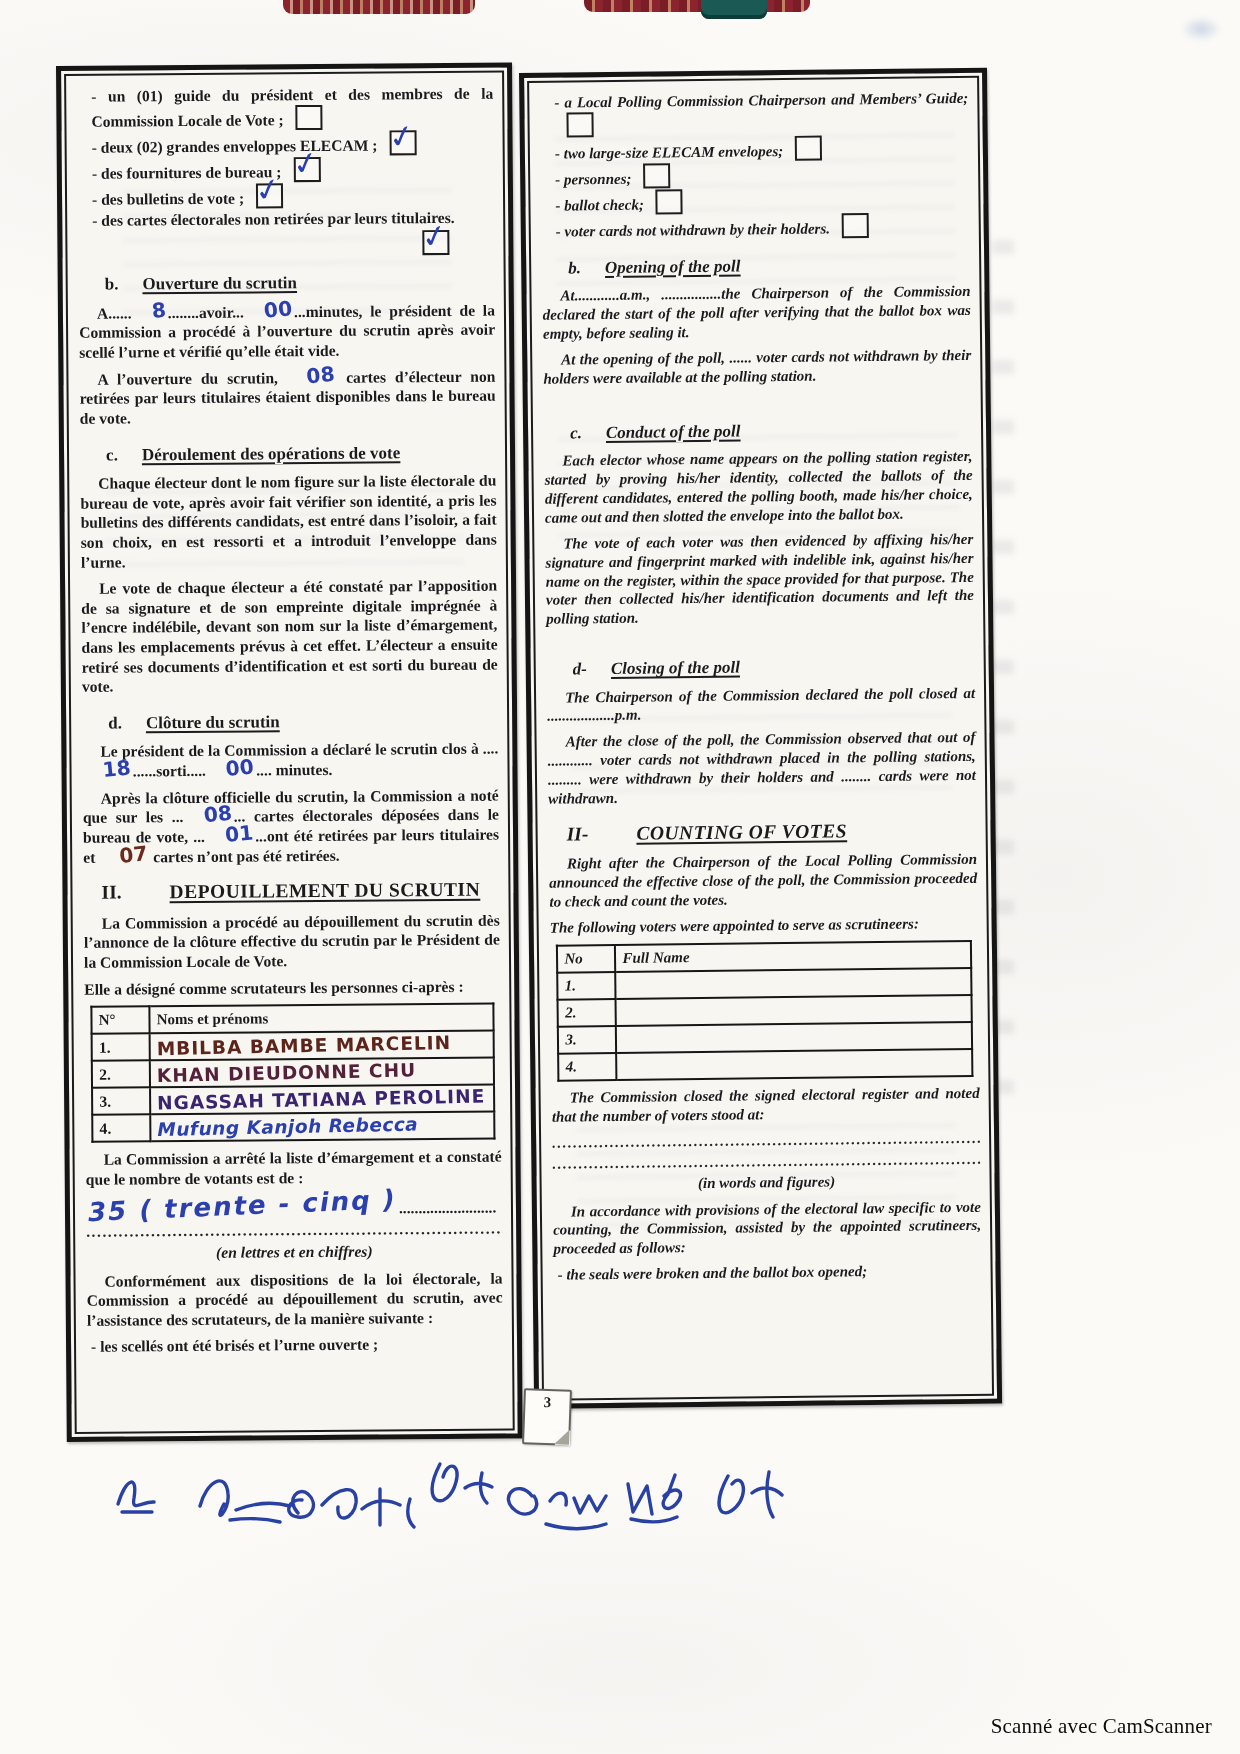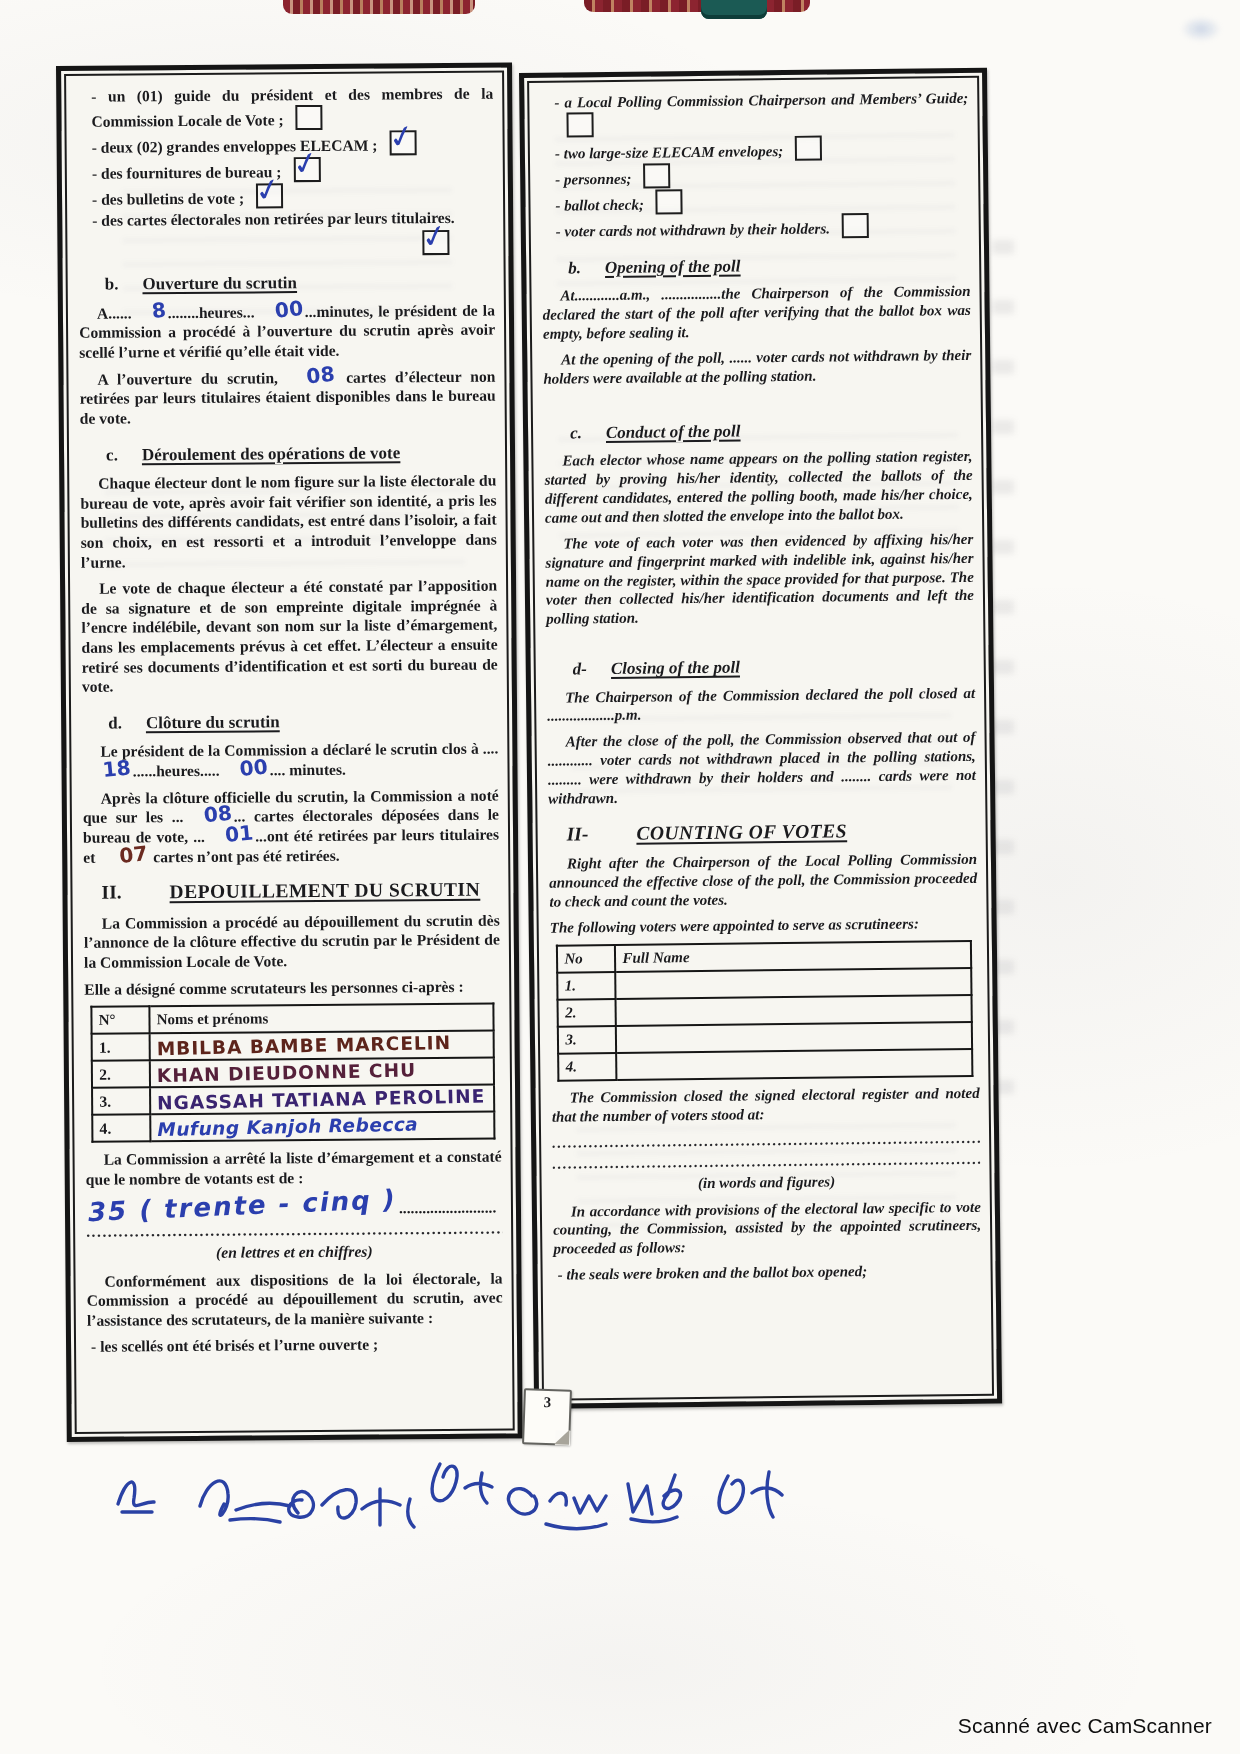--- a/index.html
+++ b/index.html
@@ -78,21 +78,21 @@
   
   .page-note{position:absolute;left:523px;top:1389px;width:44px;height:52px;background:#fdfcf8;border:2px solid #63635f;border-radius:2px;transform:rotate(2deg);box-shadow:1px 1px 2px rgba(0,0,0,.2);}
   .page-note .num{display:block;text-align:center;margin-top:3px;font-weight:700;font-size:15px;font-family:"Liberation Serif",serif;}
   .page-note::after{content:"";position:absolute;right:-1px;bottom:-1px;width:0;height:0;border-left:15px solid transparent;border-bottom:15px solid #a7a49a;}
   .page-note::before{content:"";position:absolute;right:-2px;bottom:-2px;width:15px;height:15px;background:#fbfaf7;}
 
   
   .signatures{position:absolute;left:80px;top:1408px;width:720px;height:170px;}
   .signatures path{stroke:#2a41a4;stroke-width:3.4;fill:none;stroke-linecap:round;stroke-linejoin:round;}
 
-  .credit{position:absolute;right:28px;top:1714px;font-family:Liberation Sans, sans-serif;font-size:21px;color:#0e0e0e;letter-spacing:.2px;}
+  .credit{position:absolute;right:28px;top:1714px;font-family:Liberation Serif, serif;font-size:21px;color:#0e0e0e;letter-spacing:.2px;}
 </style>
 </head>
 <body>
 
 <div class="fabric f1"></div>
 <div class="fabric f2"></div>
 <div class="teal-tab"></div>
 <div class="corner-smudge"></div>
 <div class="edge-smudge"></div>
 
@@ -105,35 +105,35 @@
     <li><span>deux (02) grandes enveloppes ELECAM ;</span><span class="cb checked"></span></li>
     <li><span>des fournitures de bureau ;</span><span class="cb checked"></span></li>
     <li><span>des bulletins de vote ;</span><span class="cb checked"></span></li>
     <li class="chk-below"><span>des cartes électorales non retirées par leurs titulaires.</span><span class="cb checked"></span></li>
   </ul>
 
   <div class="sec-h">
     <span>b.</span>
     <span class="sec-title">Ouverture du scrutin</span>
   </div>
-  <p class="para"><span>A......</span><span class="hw">8</span><span>........heures...</span><span class="hw">00</span><span>...minutes, le président de la Commission a procédé à l’ouverture du scrutin après avoir scellé l’urne et vérifié qu’elle était vide.</span></p>
+  <p class="para"><span>A......</span><span class="hw">8</span><span>........avoir...</span><span class="hw">00</span><span>...minutes, le président de la Commission a procédé à l’ouverture du scrutin après avoir scellé l’urne et vérifié qu’elle était vide.</span></p>
   <p class="para"><span>A l’ouverture du scrutin, </span><span class="hw">08</span><span> cartes d’électeur non retirées par leurs titulaires étaient disponibles dans le bureau de vote.</span></p>
 
   <div class="sec-h">
     <span>c.</span>
     <span class="sec-title">Déroulement des opérations de vote</span>
   </div>
   <p class="para">Chaque électeur dont le nom figure sur la liste électorale du bureau de vote, après avoir fait vérifier son identité, a pris les bulletins des différents candidats, est entré dans l’isoloir, a fait son choix, en est ressorti et a introduit l’enveloppe dans l’urne.</p>
   <p class="para">Le vote de chaque électeur a été constaté par l’apposition de sa signature et de son empreinte digitale imprégnée à l’encre indélébile, devant son nom sur la liste d’émargement, dans les emplacements prévus à cet effet. L’électeur a ensuite retiré ses documents d’identification et est sorti du bureau de vote.</p>
 
   <div class="sec-h">
     <span>d.</span>
     <span class="sec-title">Clôture du scrutin</span>
   </div>
-  <p class="para"><span>Le président de la Commission a déclaré le scrutin clos à ....</span><span class="hw">18</span><span>......heures.....</span><span class="hw">00</span><span>.... minutes.</span></p>
+  <p class="para"><span>Le président de la Commission a déclaré le scrutin clos à ....</span><span class="hw">18</span><span>......sorti.....</span><span class="hw">00</span><span>.... minutes.</span></p>
   <p class="para"><span>Après la clôture officielle du scrutin, la Commission a noté que sur les ...</span><span class="hw">08</span><span>... cartes électorales déposées dans le bureau de vote, ...</span><span class="hw">01</span><span>...ont été retirées par leurs titulaires et </span><span class="hw" style="color: rgb(107, 42, 32);">07</span><span> cartes n’ont pas été retirées.</span></p>
 
   <div class="main-h">
     <span>II.</span>
     <span class="sec-title">DEPOUILLEMENT DU SCRUTIN</span>
   </div>
   <p class="para">La Commission a procédé au dépouillement du scrutin dès l’annonce de la clôture effective du scrutin par le Président de la Commission Locale de Vote.</p>
   <p class="para noindent">Elle a désigné comme scrutateurs les personnes ci-après :</p>
 
   <table class="form">

